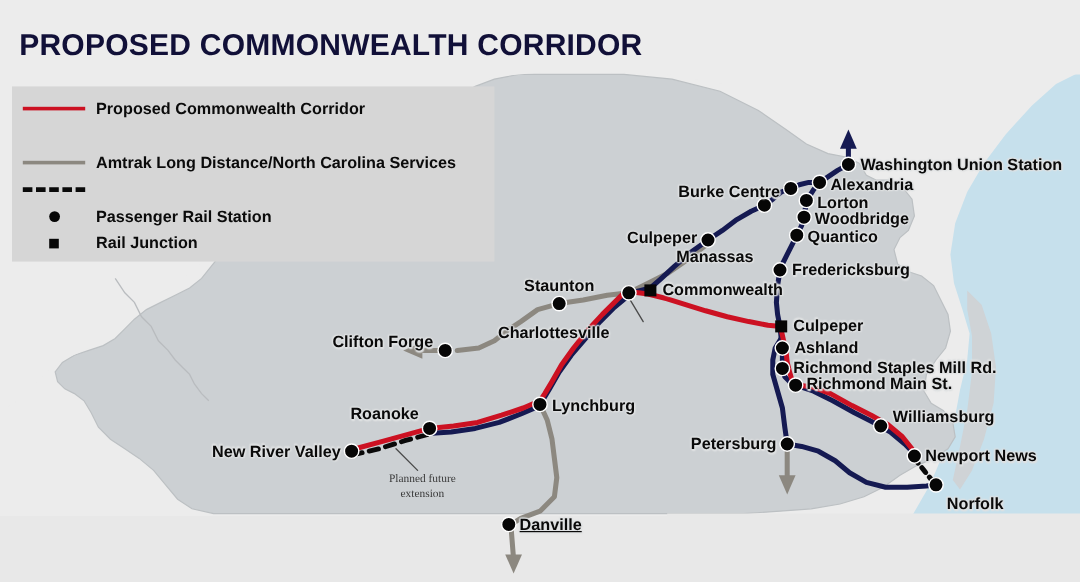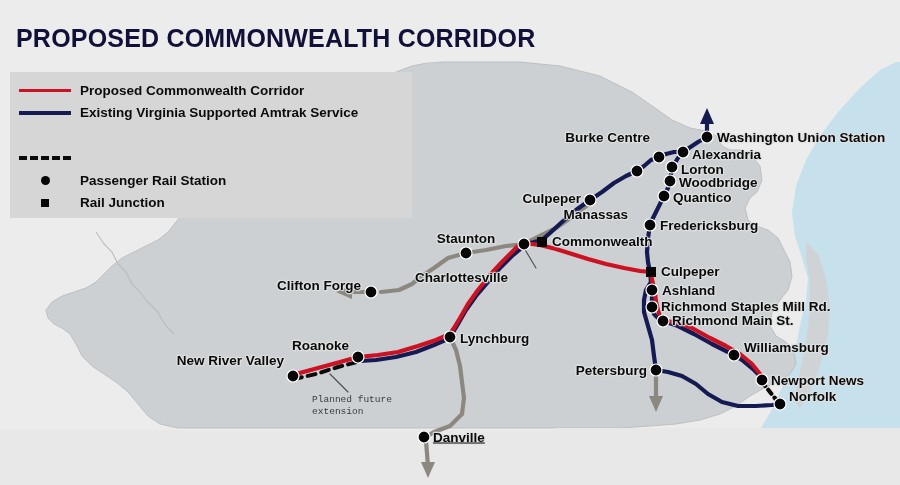--- a/index.html
+++ b/index.html
@@ -43,22 +43,22 @@
     text-shadow:
       1px 0 1.2px #dfe1e2, -1px 0 1.2px #dfe1e2,
       0 1px 1.2px #dfe1e2, 0 -1px 1.2px #dfe1e2,
       1px 1px 1.2px #dfe1e2, -1px -1px 1.2px #dfe1e2;
   }
   .stn-label.lbl-left{transform:translate(-100%,-50%);}
   .stn-label.lbl-right{transform:translate(0,-50%);}
   .stn-label.lbl-center{transform:translate(-50%,-50%);}
 
   .note{
-    position:absolute;white-space:pre;text-align:left;
-    font-family:Liberation Mono, monospace;
+    position:absolute;white-space:pre;text-align:center;
+    font-family:Liberation Serif, serif;
     font-size:9.5px;color:#3a3a3a;line-height:12px;
     transform:translate(-50%,0);
   }
 </style>
 </head>
 <body>
 
 <div id="root">
 
   <svg id="mapsvg" viewBox="0 0 900 485">
@@ -199,25 +199,25 @@
 
   <div id="title">PROPOSED COMMONWEALTH CORRIDOR</div>
 
   <div id="legend">
       <div class="leg-row" style="top: 7px;">
         <span class="leg-sw">
           <span class="line-sw line-red"></span>
         </span>
         <span class="leg-label">Proposed Commonwealth Corridor</span>
       </div>
-      <div class="leg-row" style="top: 29.5px;">
-        <span class="leg-sw">
-          <span class="line-sw line-navy"></span>
-        </span>
-        <span class="leg-label">Existing Virginia Supported Amtrak Service</span>
+      <div class="leg-row" style="top: 52px;">
+        <span class="leg-sw">
+          <span class="line-sw line-gray"></span>
+        </span>
+        <span class="leg-label">Amtrak Long Distance/North Carolina Services</span>
       </div>
       <div class="leg-row" style="top: 74.5px;">
         <span class="leg-sw">
           <span class="line-sw line-dash"></span>
         </span>
       </div>
       <div class="leg-row" style="top: 119.5px;">
         <span class="leg-sw">
           <span class="sq-sw"></span>
         </span>
@@ -231,36 +231,36 @@
       </div>
     </div>
 
   <div id="labels">
       <div class="stn-label lbl-right" style="left: 717px; top: 137px;">Washington Union Station</div>
       <div class="stn-label lbl-right" style="left: 692px; top: 154px;">Alexandria</div>
       <div class="stn-label lbl-right" style="left: 681px; top: 169px;">Lorton</div>
       <div class="stn-label lbl-right" style="left: 679px; top: 182px;">Woodbridge</div>
       <div class="stn-label lbl-right" style="left: 673px; top: 197px;">Quantico</div>
       <div class="stn-label lbl-right" style="left: 660px; top: 225px;">Fredericksburg</div>
-      <div class="stn-label lbl-left" style="left: 650px; top: 137px;">Burke Centre</div>
+      <div class="stn-label lbl-left" style="left: 650px; top: 160px;">Burke Centre</div>
       <div class="stn-label lbl-left" style="left: 628px; top: 170px; margin-top: 44px;">Manassas</div>
       <div class="stn-label lbl-left" style="left: 581px; top: 198px;">Culpeper</div>
       <div class="stn-label lbl-right" style="left: 552px; top: 241px;">Commonwealth</div>
       <div class="stn-label lbl-left" style="left: 508px; top: 277px;">Charlottesville</div>
       <div class="stn-label lbl-center" style="left: 466px; top: 238px;">Staunton</div>
       <div class="stn-label lbl-left" style="left: 361px; top: 285px;">Clifton Forge</div>
       <div class="stn-label lbl-right" style="left: 460px; top: 338px;">Lynchburg</div>
       <div class="stn-label lbl-left" style="left: 349px; top: 345px;">Roanoke</div>
-      <div class="stn-label lbl-left" style="left: 284px; top: 360px;">New River Valley</div>
+      <div class="stn-label lbl-left" style="left: 284px; top: 376px;">New River Valley</div>
       <div class="stn-label lbl-right" style="left: 433px; top: 437px; text-decoration: underline;">Danville</div>
       <div class="stn-label lbl-right" style="left: 661px; top: 271px;">Culpeper</div>
       <div class="stn-label lbl-right" style="left: 662px; top: 290px;">Ashland</div>
       <div class="stn-label lbl-right" style="left: 661px; top: 306px;">Richmond Staples Mill Rd.</div>
       <div class="stn-label lbl-right" style="left: 672px; top: 320px;">Richmond Main St.</div>
       <div class="stn-label lbl-left" style="left: 647px; top: 370px;">Petersburg</div>
       <div class="stn-label lbl-right" style="left: 744px; top: 347px;">Williamsburg</div>
       <div class="stn-label lbl-right" style="left: 771px; top: 380px;">Newport News</div>
-      <div class="stn-label lbl-right" style="left: 789px; top: 396px;">Norfolk</div>
+      <div class="stn-label lbl-right" style="left: 789px; top: 420px;">Norfolk</div>
       <div class="note" style="left: 352px; top: 394px;">Planned future
 extension</div>
     </div>
 
 </div>
 
 </body></html>

